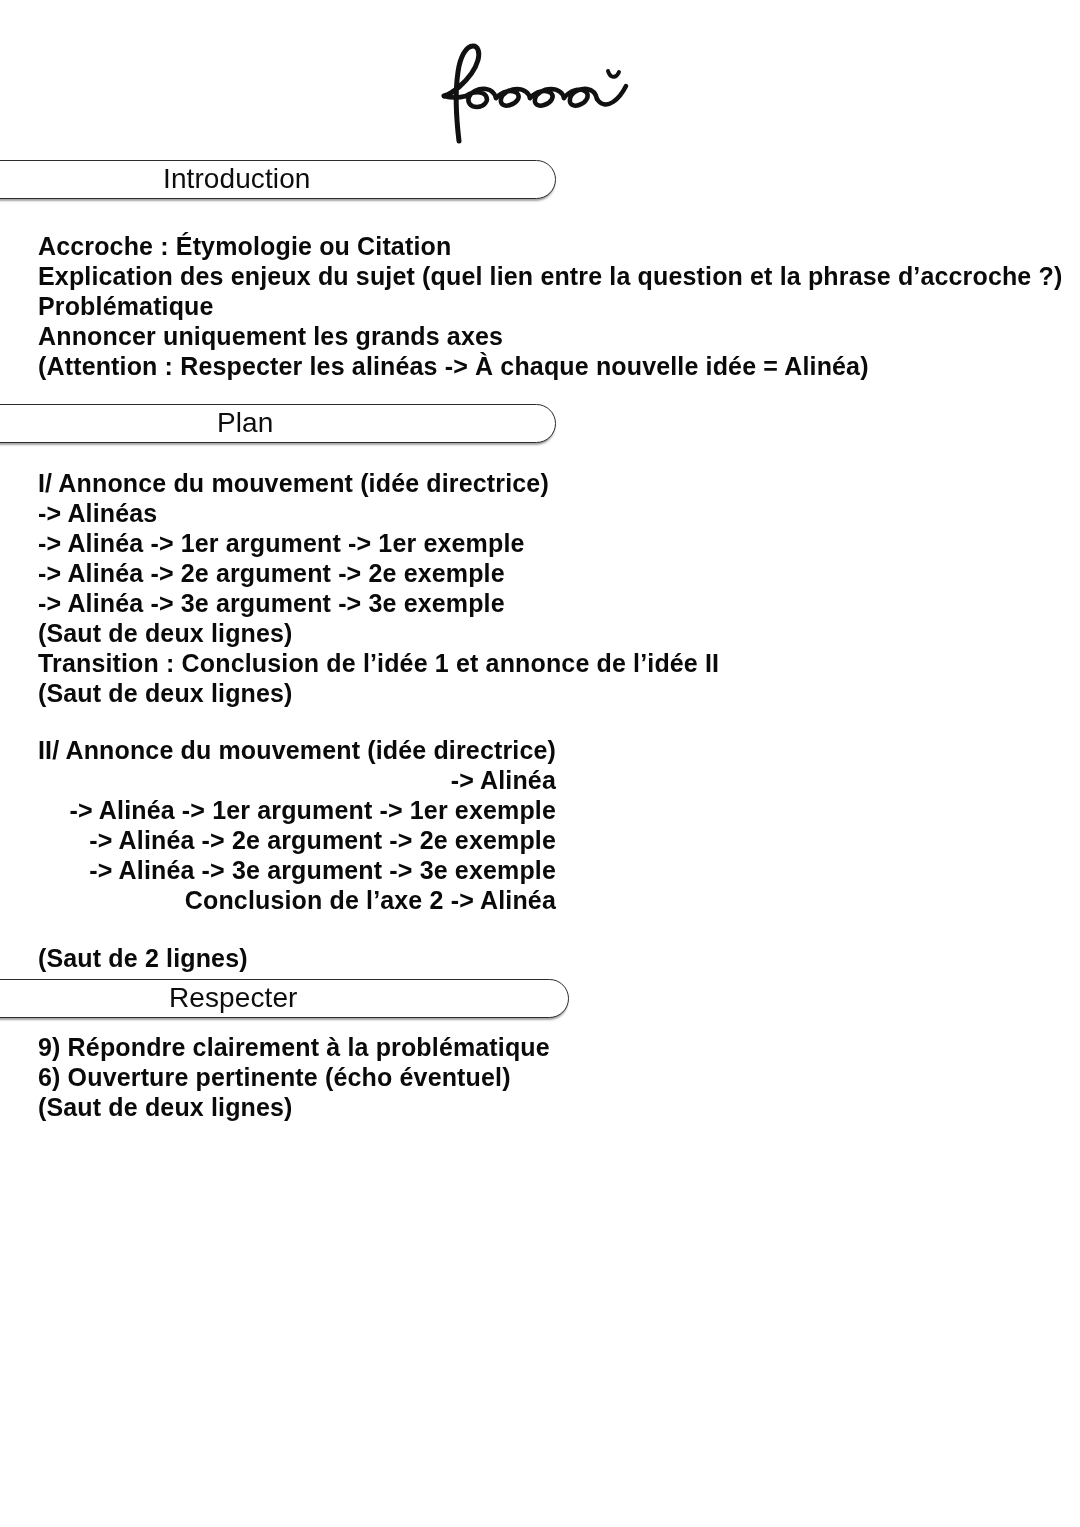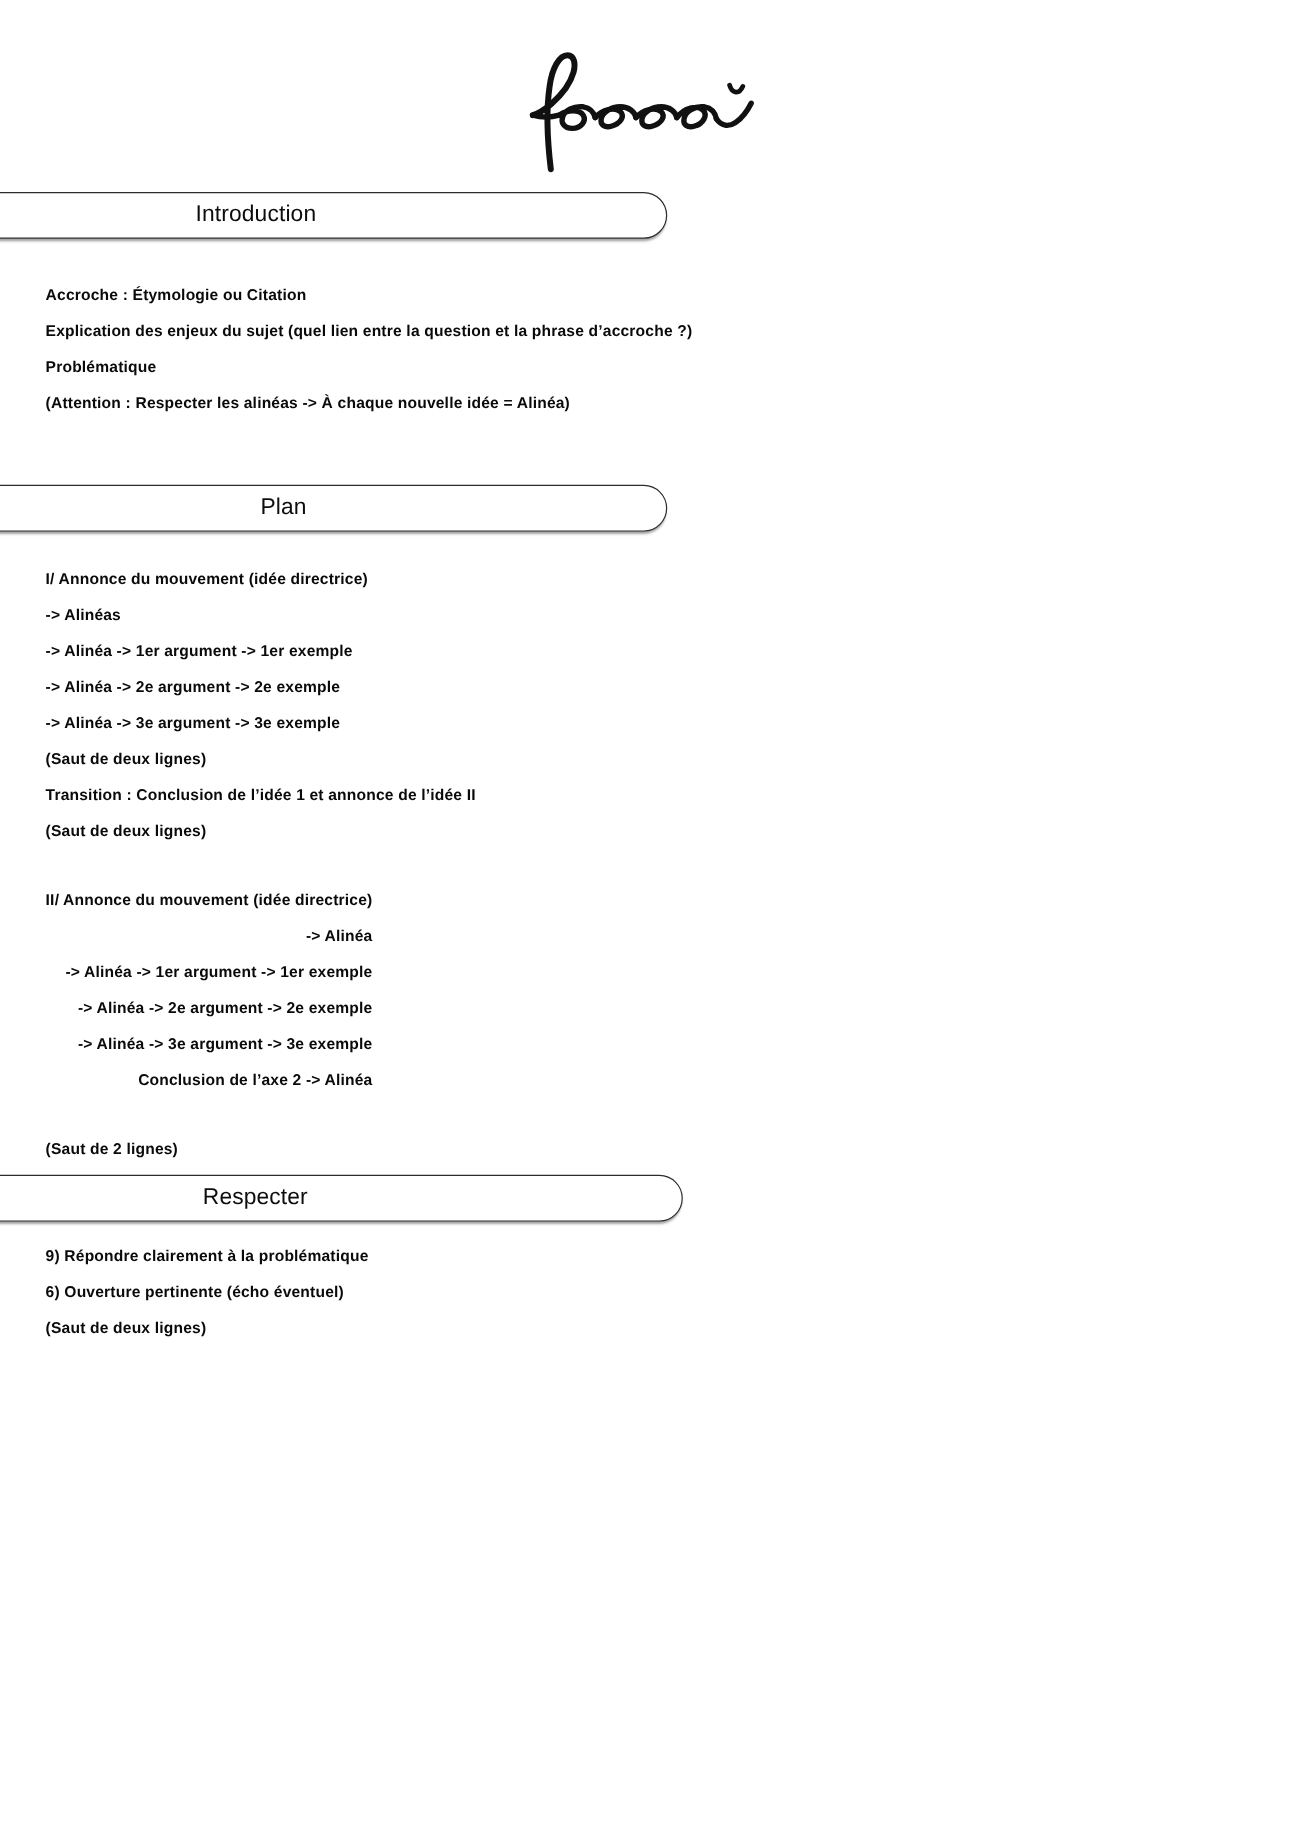--- a/index.html
+++ b/index.html
@@ -46,42 +46,42 @@
     border: 1.6px solid #2c2c2c;
     border-radius: 22px;
     background: #ffffff;
     box-shadow: 0 3px 2px -1px rgba(90, 90, 90, 0.55);
   }
   .pill-label {
     position: absolute;
     top: 50%;
     transform: translateY(-52%);
     font-family: "Liberation Sans", sans-serif;
-    font-size: 19px;
+    font-size: 28px;
     font-weight: 400;
     letter-spacing: 0.1px;
     color: #0d0d0d;
     white-space: nowrap;
   }
 
   #pill-introduction { top: 160px; width: 596px; }
   #pill-introduction .pill-label { left: 202px; }
 
   #pill-plan { top: 404px; width: 596px; }
   #pill-plan .pill-label { left: 256px; }
 
   #pill-conclusion { top: 979px; width: 609px; }
   #pill-conclusion .pill-label { left: 208px; }
 
   
   .body-block {
     position: absolute;
     left: 38px;
     font-family: "Liberation Sans", sans-serif;
-    font-size: 13px;
+    font-size: 25px;
     font-weight: 700;
     line-height: 30px;
     letter-spacing: 0.15px;
     color: #0a0a0a;
     white-space: nowrap;
   }
   .body-block .line { display: block; height: 30px; }
 
   #block-introduction { top: 231px; }
   #block-plan-1       { top: 468px; }
@@ -119,20 +119,21 @@
   </div>
 
   <div class="pill" id="pill-introduction">
     <span class="pill-label">Introduction</span>
   </div>
 
   <div class="body-block" id="block-introduction">
     <span class="line">Accroche : Étymologie ou Citation</span>
     <span class="line">Explication des enjeux du sujet (quel lien entre la question et la phrase d’accroche ?)</span>
     <span class="line">Problématique</span>
+    <span class="line">Annoncer uniquement les grands axes</span>
     <span class="line">(Attention : Respecter les alinéas -&gt; À chaque nouvelle idée = Alinéa)</span>
   </div>
 
   <div class="pill" id="pill-plan">
     <span class="pill-label">Plan</span>
   </div>
 
   <div class="body-block" id="block-plan-1">
     <span class="line">I/ Annonce du mouvement (idée directrice)</span>
     <span class="line">-&gt; Alinéas</span>

